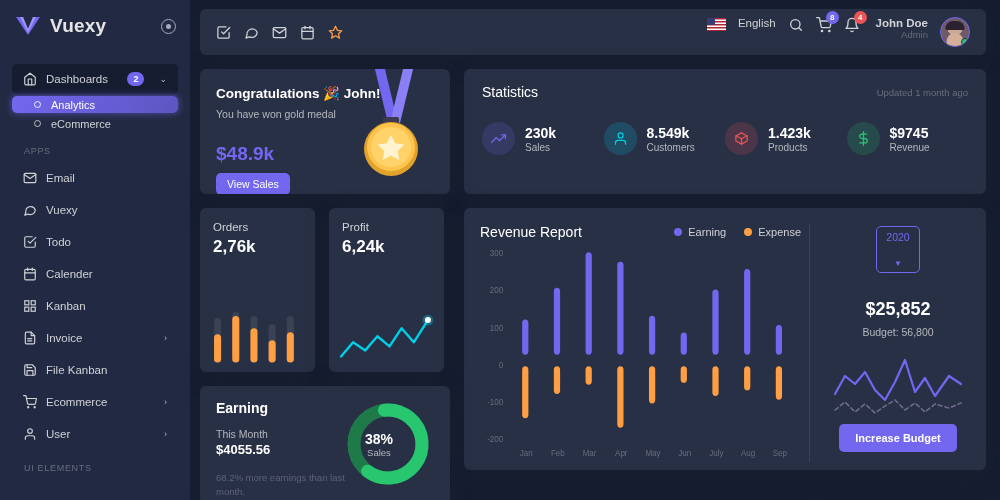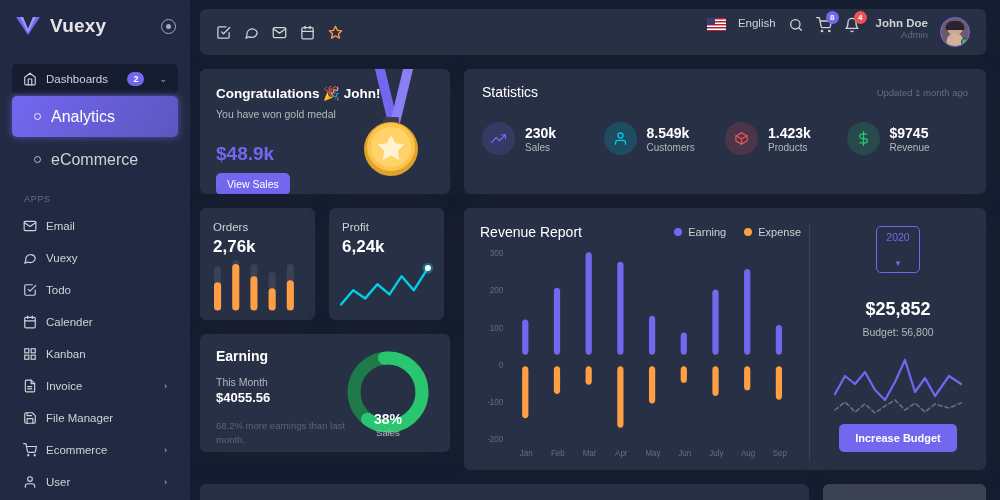--- a/index.html
+++ b/index.html
@@ -31,23 +31,23 @@
   }
   .nav-item.dark { background: #161d31; }
   .nav-item .ico { width: 14px; height: 14px; flex: 0 0 14px; display: block; }
   .badge-count {
     margin-left: auto; background: #7367f0; color: #fff;
     font-size: 9px; border-radius: 9px; padding: 1px 6px; line-height: 12px; font-weight: bold;
   }
   .chev { margin-left: auto; font-size: 9px; color: #b4b7bd; }
   .chev.pad { margin-left: 6px; }
   .sub-item {
-    display: flex; align-items: center; gap: 10px; height: 41px;
+    display: flex; align-items: center; gap: 10px; height: 17px;
     padding: 0 24px 0 22px; margin: 2px 12px; border-radius: 5px;
-    font-size: 16px; color: #d0d2d6;
+    font-size: 11px; color: #d0d2d6;
   }
   .sub-item.active {
     background: linear-gradient(118deg, #7367f0, rgba(115,103,240,.72));
     box-shadow: 0 0 6px 1px rgba(115,103,240,.5); color: #fff;
   }
   .ring { width: 7px; height: 7px; border: 1.4px solid currentColor; border-radius: 50%;
     flex: 0 0 7px; opacity: .85; }
   .nav-section { font-size: 9px; letter-spacing: .7px; color: #676d7d;
     padding: 12px 0 5px 24px; text-transform: uppercase; }
 
@@ -110,34 +110,34 @@
   .stats-upd { margin-left: auto; font-size: 9.5px; color: #676d7d; }
   .stat-list { display: flex; align-items: center; margin-top: 22px; }
   .stat { display: flex; align-items: center; gap: 10px; flex: 1; }
   .stat-ico { width: 33px; height: 33px; border-radius: 50%; flex: 0 0 33px;
     display: flex; align-items: center; justify-content: center; }
   .stat-ico svg { width: 15px; height: 15px; }
   .stat-val { font-size: 14px; font-weight: bold; color: #fff; line-height: 1.2; }
   .stat-lbl { font-size: 10px; color: #b4b7bd; }
 
   
-  .mini { width: 115px; height: 112px; padding: 13px 0 0 13px; position: relative; overflow: hidden; }
+  .mini { width: 115px; height: 164px; padding: 13px 0 0 13px; position: relative; overflow: hidden; }
   .mini .t { font-size: 11.5px; color: #d0d2d6; }
   .mini .v { font-size: 17px; font-weight: bold; color: #fff; margin-top: 4px; }
   .mini .gfx { position: absolute; left: 10px; right: 8px; bottom: 10px; height: 50px; }
 
   
   .earning { width: 250px; height: 118px; padding: 14px 0 0 16px; position: relative; overflow: hidden; }
   .earning h3 { font-size: 14px; color: #fff; font-weight: 600; }
   .earning .m { font-size: 10.5px; color: #b4b7bd; margin-top: 12px; }
   .earning .a { font-size: 13px; color: #fff; font-weight: bold; margin-top: 2px; }
   .earning .n { font-size: 9.5px; color: #5e6278; margin-top: 14px; width: 130px; line-height: 1.45; }
   .donut { position: absolute; right: 16px; top: 12px; width: 92px; height: 92px; }
-  .donut-label { position: absolute; right: 16px; top: 12px; width: 92px; height: 92px;
-    display: flex; flex-direction: column; align-items: center; justify-content: flex-end; }
+  .donut-label { position: absolute; right: 25px; top: 12px; width: 92px; height: 92px;
+    display: flex; flex-direction: column; align-items: center; justify-content: center; }
   .donut-pct { font-size: 14px; font-weight: bold; color: #fff; }
   .donut-sub { font-size: 9.5px; color: #b4b7bd; }
 
   
   .revenue { flex: 1; height: 262px; padding: 16px 14px 8px 16px; display: flex; }
   .rev-left { flex: 1; display: flex; flex-direction: column; }
   .rev-head { display: flex; align-items: center; }
   .rev-title { font-size: 14px; color: #fff; font-weight: 500; }
   .legend { margin-left: auto; display: flex; gap: 18px; align-items: center; }
   .lg { display: flex; align-items: center; gap: 6px; font-size: 11px; color: #d0d2d6; }
@@ -265,21 +265,21 @@
         <span class="chev">›</span>
       </div>
       <div class="nav-item">
         <span class="ico">
           <svg viewBox="0 0 24 24" fill="none" stroke="#d0d2d6" stroke-width="2" stroke-linecap="round" stroke-linejoin="round">
               <path d="M19 21H5a2 2 0 01-2-2V5a2 2 0 012-2h11l5 5v11a2 2 0 01-2 2z"></path>
               <polyline points="17 21 17 13 7 13 7 21"></polyline>
               <polyline points="7 3 7 8 15 8"></polyline>
             </svg>
         </span>
-        <span>File Manager</span>
+        <span>File Kanban</span>
       </div>
       <div class="nav-item">
         <span class="ico">
           <svg viewBox="0 0 24 24" fill="none" stroke="#d0d2d6" stroke-width="2" stroke-linecap="round" stroke-linejoin="round">
               <circle cx="9" cy="21" r="1"></circle>
               <circle cx="20" cy="21" r="1"></circle>
               <path d="M1 1h4l2.7 13.4a2 2 0 002 1.6h9.7a2 2 0 002-1.6L23 6H6"></path>
             </svg>
         </span>
         <span>Ecommerce</span>

